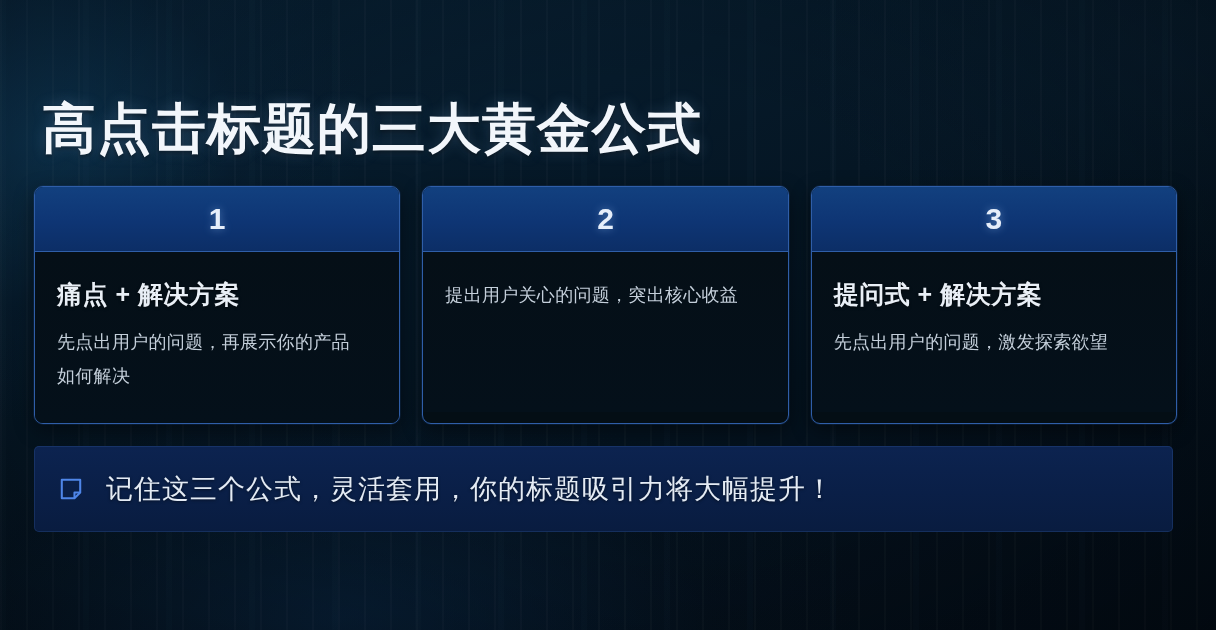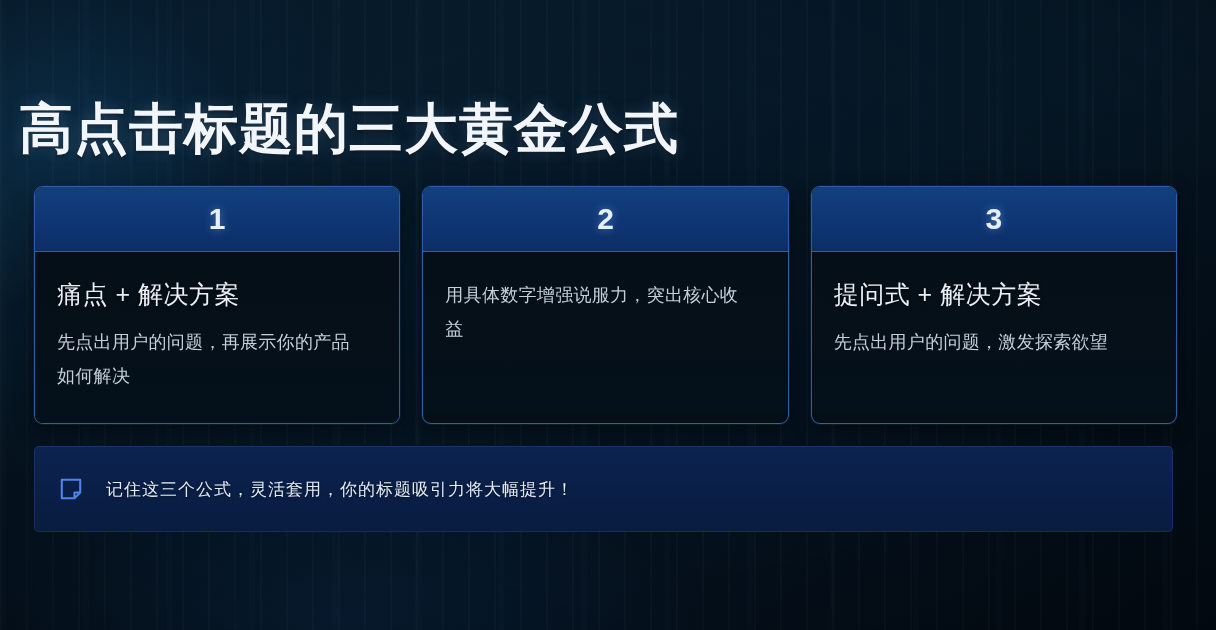--- a/index.html
+++ b/index.html
@@ -42,21 +42,21 @@
   #bg-vignette {
     position: absolute;
     inset: 0;
     pointer-events: none;
     background: radial-gradient(ellipse 900px 560px at 50% 45%, rgba(0,0,0,0) 35%, rgba(0,0,0,0.35) 100%);
   }
 
   
   #page-title {
     position: absolute;
-    left: 19px;
+    left: 42px;
     top: 63px;
     font-size: 54px;
     line-height: 1.1;
     font-weight: 700;
     letter-spacing: 1px;
     color: #f2f6fb;
     text-shadow: 0 0 14px rgba(120, 170, 220, 0.30), 0 2px 4px rgba(0,0,0,0.55);
     white-space: nowrap;
   }
 
@@ -93,21 +93,21 @@
     text-shadow: 0 0 8px rgba(150, 195, 245, 0.45);
     line-height: 1;
   }
   .card-body {
     padding: 26px 22px 30px 22px;
     min-height: 104px;
     background: linear-gradient(180deg, #050f17 0%, #04101a 100%);
   }
   .card-title {
     font-size: 25px;
-    font-weight: 400;
+    font-weight: 700;
     color: #e9eff6;
     letter-spacing: 0.5px;
     margin: 0 0 14px 0;
     text-shadow: 0 1px 3px rgba(0,0,0,0.6);
     white-space: nowrap;
   }
   .card-desc {
     font-size: 18px;
     line-height: 34px;
     color: #c4cfda;
@@ -131,21 +131,21 @@
   }
   #footer-icon {
     width: 26px;
     height: 26px;
     margin-left: 24px;
     margin-right: 22px;
     flex: 0 0 auto;
     display: block;
   }
   #footer-text {
-    font-size: 17px;
+    font-size: 27px;
     color: #e4ebf4;
     letter-spacing: 1px;
     text-shadow: 0 1px 3px rgba(0,0,0,0.5);
     white-space: nowrap;
   }
 </style>
 </head>
 <body>
 
 <div id="slide">
@@ -165,21 +165,21 @@
         <p class="card-title">痛点 + 解决方案</p>
         <p class="card-desc">先点出用户的问题，再展示你的产品如何解决</p>
       </div>
     </div>
 
     <div class="card">
       <div class="card-header">
         <span class="card-number">2</span>
       </div>
       <div class="card-body">
-        <p class="card-desc">用具体数字增强说服力，突出核心收益</p>
+        <p class="card-desc">提出用户关心的问题，突出核心收益</p>
       </div>
     </div>
 
     <div class="card">
       <div class="card-header">
         <span class="card-number">3</span>
       </div>
       <div class="card-body">
         <p class="card-title">提问式 + 解决方案</p>
         <p class="card-desc">先点出用户的问题，激发探索欲望</p>

